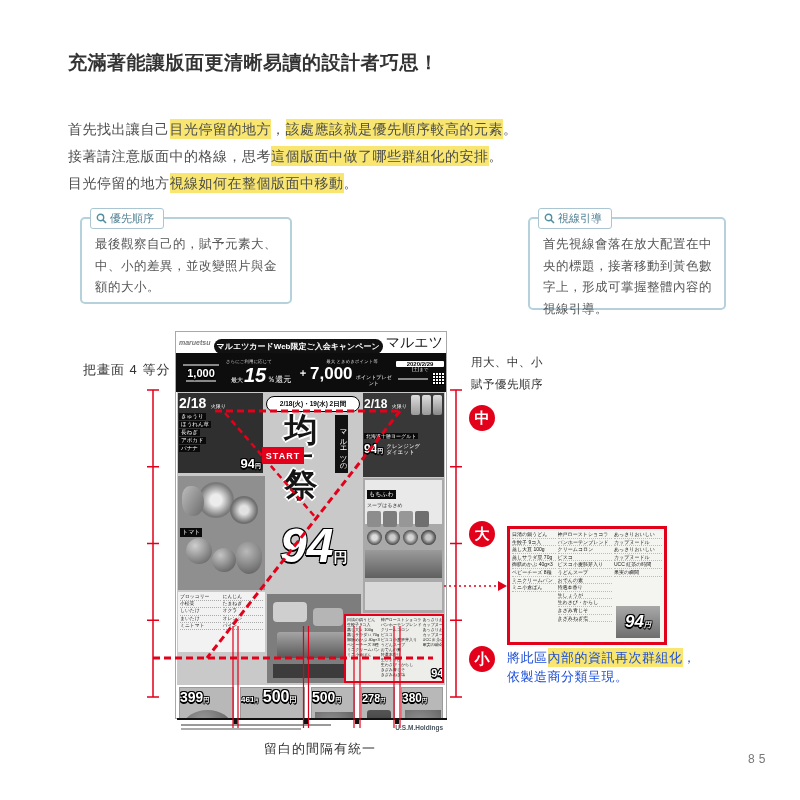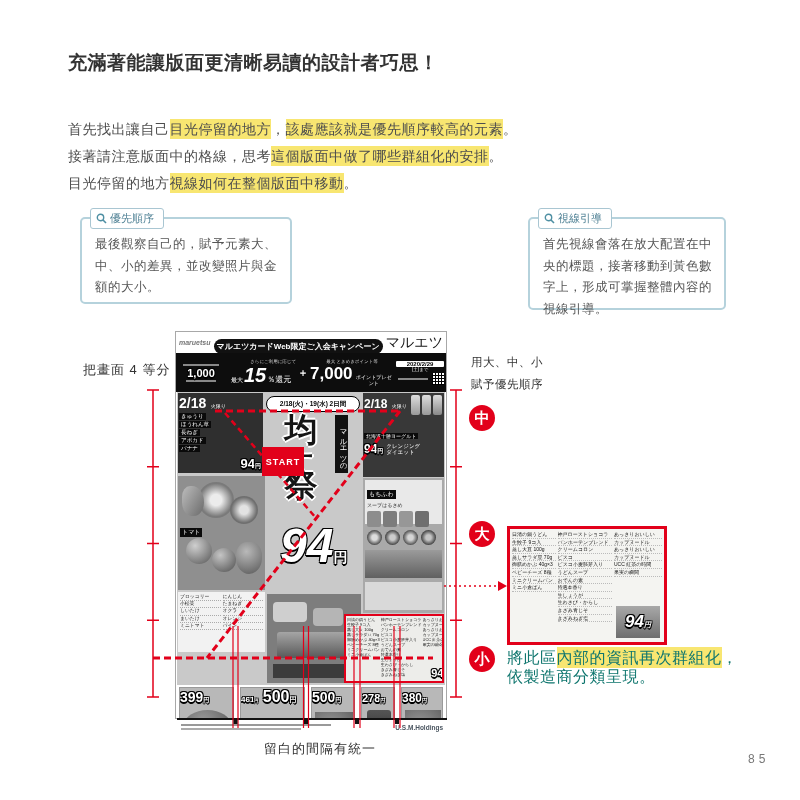--- a/index.html
+++ b/index.html
@@ -39,21 +39,21 @@
          text-shadow:-2px 0 #fff,2px 0 #fff,0 -2px #fff,0 2px #fff,-1px -1px #fff,1px 1px #fff;}
   .card{background:#b8b8b8;border:1px solid #9a9a9a;box-sizing:border-box;overflow:hidden;}
   .photo{background:radial-gradient(circle at 40% 40%,#9a9a9a,#5c5c5c);}
   .detailcol{font-size:5px;line-height:6.6px;color:#111;}
   .detailcol div{white-space:nowrap;overflow:hidden;border-bottom:1px dotted #bbb;}
 
   
   .anno{font-size:13px;color:#333;letter-spacing:1px;}
   .sizedot{width:26px;height:26px;border-radius:50%;background:var(--red);color:#fff;font-size:15px;font-weight:bold;
            display:flex;align-items:center;justify-content:center;}
-  #startlbl{left:262px;top:447px;width:42px;height:29px;background:var(--red);color:#fff;font-size:9px;font-weight:bold;
+  #startlbl{left:262px;top:447px;width:42px;height:17px;background:var(--red);color:#fff;font-size:9px;font-weight:bold;
             letter-spacing:1px;display:flex;align-items:center;justify-content:center;}
   #detailbox{left:507px;top:526px;width:160px;height:119px;border:3px solid var(--red);background:#f4f4f1;
              box-sizing:border-box;display:flex;gap:2px;padding:2px;overflow:hidden;}
   #srcbox{border:2px solid var(--red);background:#ededea;box-sizing:border-box;display:flex;gap:1px;padding:1px;overflow:hidden;}
   .pagenum{left:748px;top:752px;font-size:12px;color:#777;letter-spacing:4px;}
 </style>
 </head>
 <body>
 
 <div id="page">
@@ -96,21 +96,21 @@
       <span class="f-banner">マルエツカードWeb限定ご入会キャンペーン</span>
       <span class="f-brandR">マルエツ</span>
     </div>
 
     <div class="abs f-campaign">
       <div style="width:46px;text-align:center;">
         <div class="bar" style="width:36px;margin:1px auto;"></div>
         <div class="onum" style="font-size:11px;">1,000</div>
         <div class="bar" style="width:30px;margin:1px auto;"></div>
       </div>
-      <div style="flex:1;text-align:right;">
+      <div style="flex:1;text-align:left;">
         <div style="font-size:4.5px;color:#ccc;">さらにご利用に応じて</div>
         <div style="display:flex;align-items:baseline;justify-content:center;gap:1px;">
           <span style="font-size:6px;">最大</span>
           <span style="font-size:20px;font-weight:900;font-style:italic;">15</span>
           <span style="font-size:8px;font-weight:normal;">％還元</span>
         </div>
       </div>
       <div style="font-size:10px;font-weight:900;">＋</div>
       <div style="flex:1.2;text-align:center;">
         <div style="font-size:4.5px;color:#ccc;">最大 ときめきポイント等</div>
@@ -375,21 +375,21 @@
           <div>カップヌードル</div>
           <div>UCC 紅茶の時間</div>
           <div>果実の瞬間</div>
         </div>
       <div class="abs" style="left:2px;bottom:2px;width:44px;height:32px;background:linear-gradient(#a8a8a8,#6e6e6e);display:flex;align-items:center;justify-content:center;">
         <span class="onum" style="font-size:17px;font-style:italic;"><span>94</span><span style="font-size:7px;">円</span></span>
       </div>
     </div>
   </div>
 
-  <div class="abs" style="left:507px;top:648px;font-size:16px;color:#0f766e;line-height:19px;letter-spacing:.5px;">
+  <div class="abs" style="left:507px;top:648px;font-size:13px;color:#1d4ed8;line-height:19px;letter-spacing:.5px;">
     <div><span>將此區</span><span class="hl">內部的資訊再次群組化</span><span>，</span></div>
     <div>依製造商分類呈現。</div>
   </div>
 
   <div class="abs anno" style="left:264px;top:740px;">留白的間隔有統一</div>
 
   <div class="abs pagenum">85</div>
 
 </div>
 

